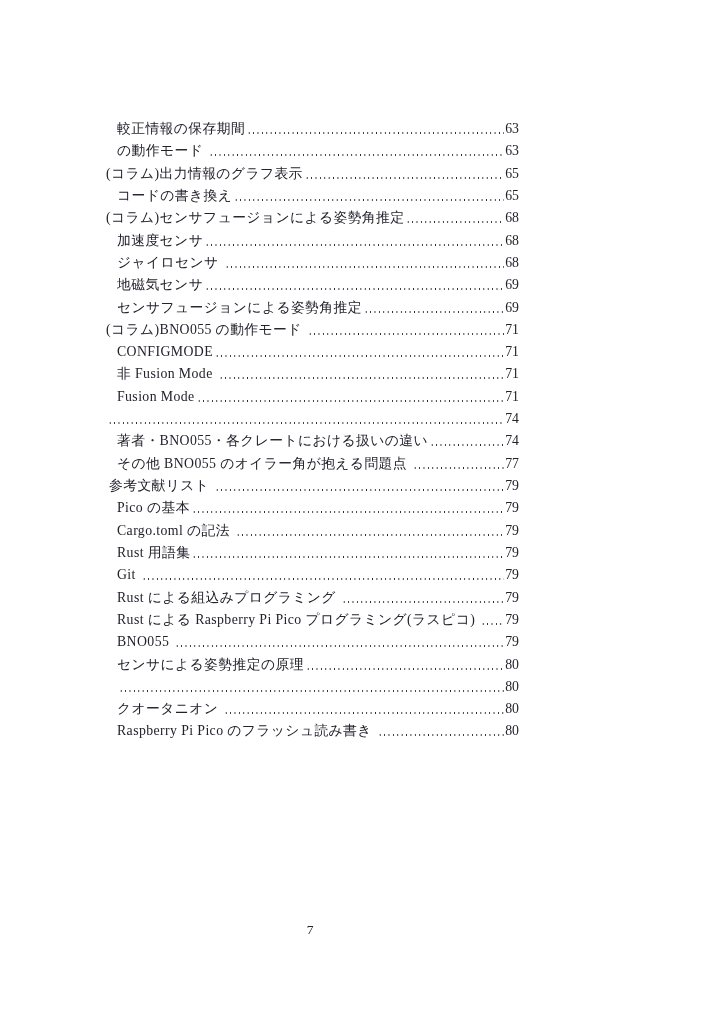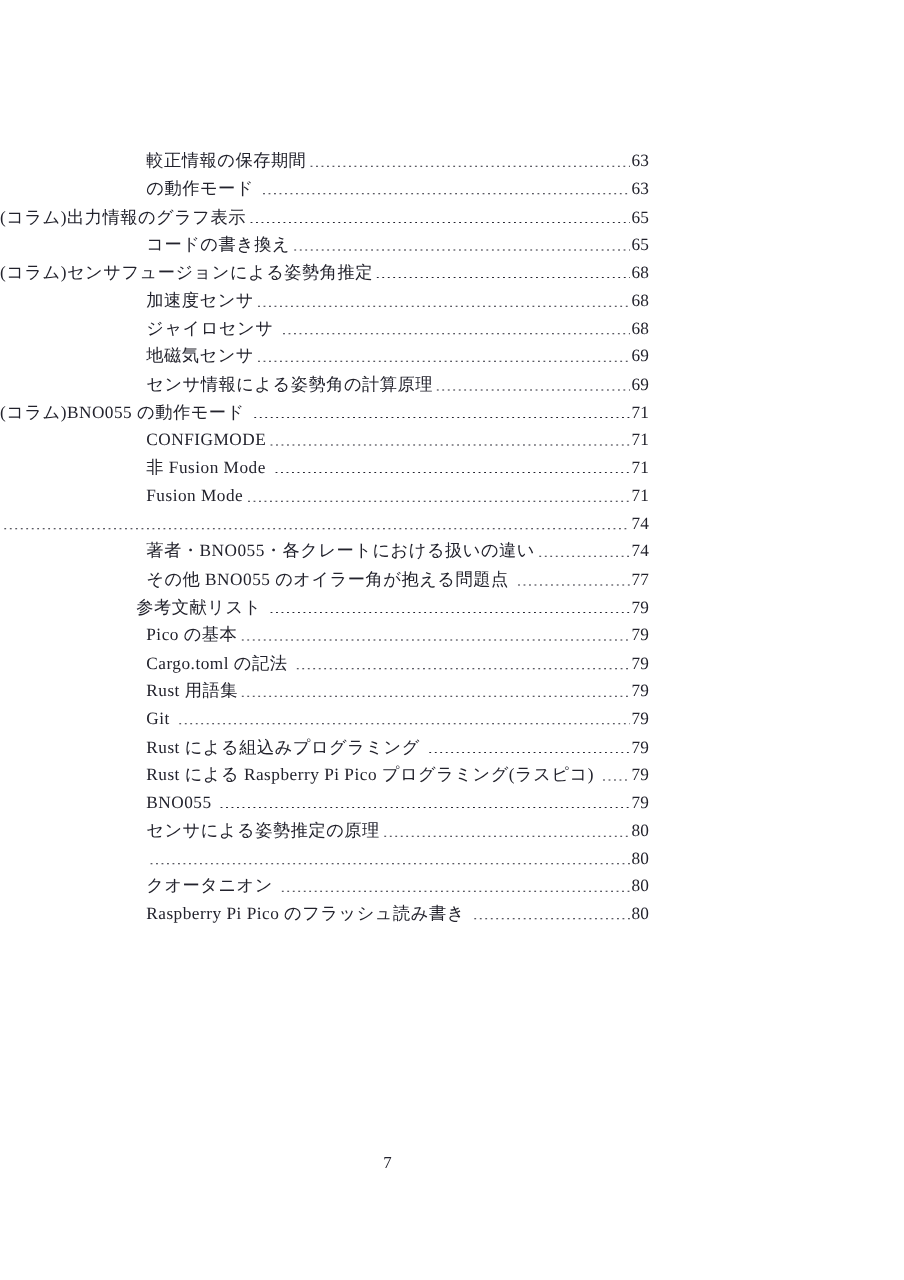--- a/index.html
+++ b/index.html
@@ -21,21 +21,21 @@
   .toc-row {
     display: flex;
     align-items: baseline;
     height: 22.32px;
     line-height: 22.32px;
     font-size: 13.8px;
     padding-right: 101px;
     letter-spacing: 0.4px;
   }
   .toc-row.lvl1 { padding-left: 109px; }
-  .toc-row.lvl2 { }
+  .toc-row.lvl2 { padding-left: 106px; }
   .toc-row.lvl3 { padding-left: 117px; }
   .toc-title {
     flex: 0 0 auto;
     white-space: pre;
   }
   .toc-dots {
     flex: 1 1 auto;
     align-self: stretch;
     margin: 0 1px 0 2px;
     background-image: radial-gradient(circle 0.9px at 2.2px 2.2px, #23232e 98%, transparent 100%);
@@ -96,21 +96,21 @@
     <span class="toc-title">ジャイロセンサ </span>
     <span class="toc-dots"></span>
     <span class="toc-page">68</span>
   </div>
       <div class="toc-row lvl3">
     <span class="toc-title">地磁気センサ</span>
     <span class="toc-dots"></span>
     <span class="toc-page">69</span>
   </div>
       <div class="toc-row lvl3">
-    <span class="toc-title">センサ情報による姿勢角の計算原理</span>
+    <span class="toc-title">センサフュージョンによる姿勢角推定</span>
     <span class="toc-dots"></span>
     <span class="toc-page">69</span>
   </div>
       <div class="toc-row lvl2">
     <span class="toc-title">(コラム)BNO055 の動作モード </span>
     <span class="toc-dots"></span>
     <span class="toc-page">71</span>
   </div>
       <div class="toc-row lvl3">
     <span class="toc-title">CONFIGMODE</span>

